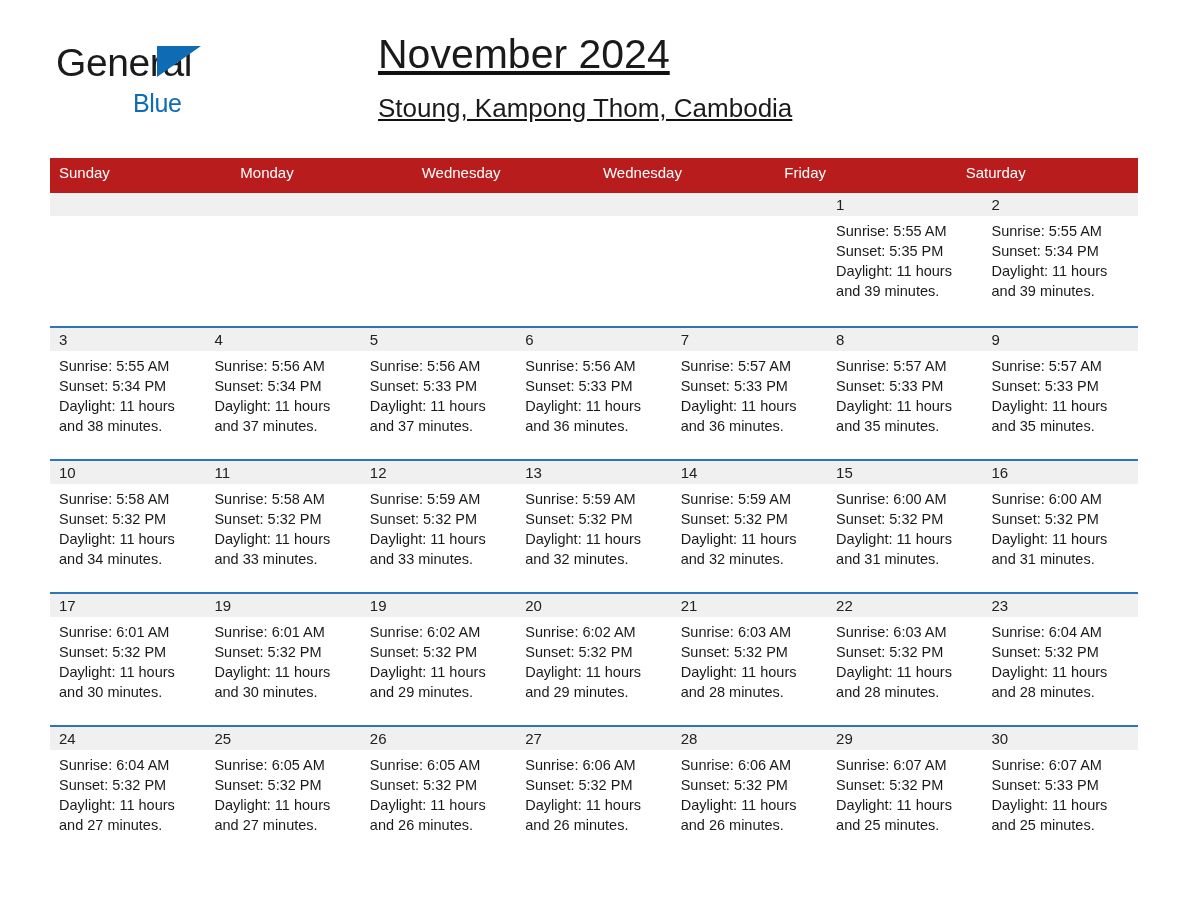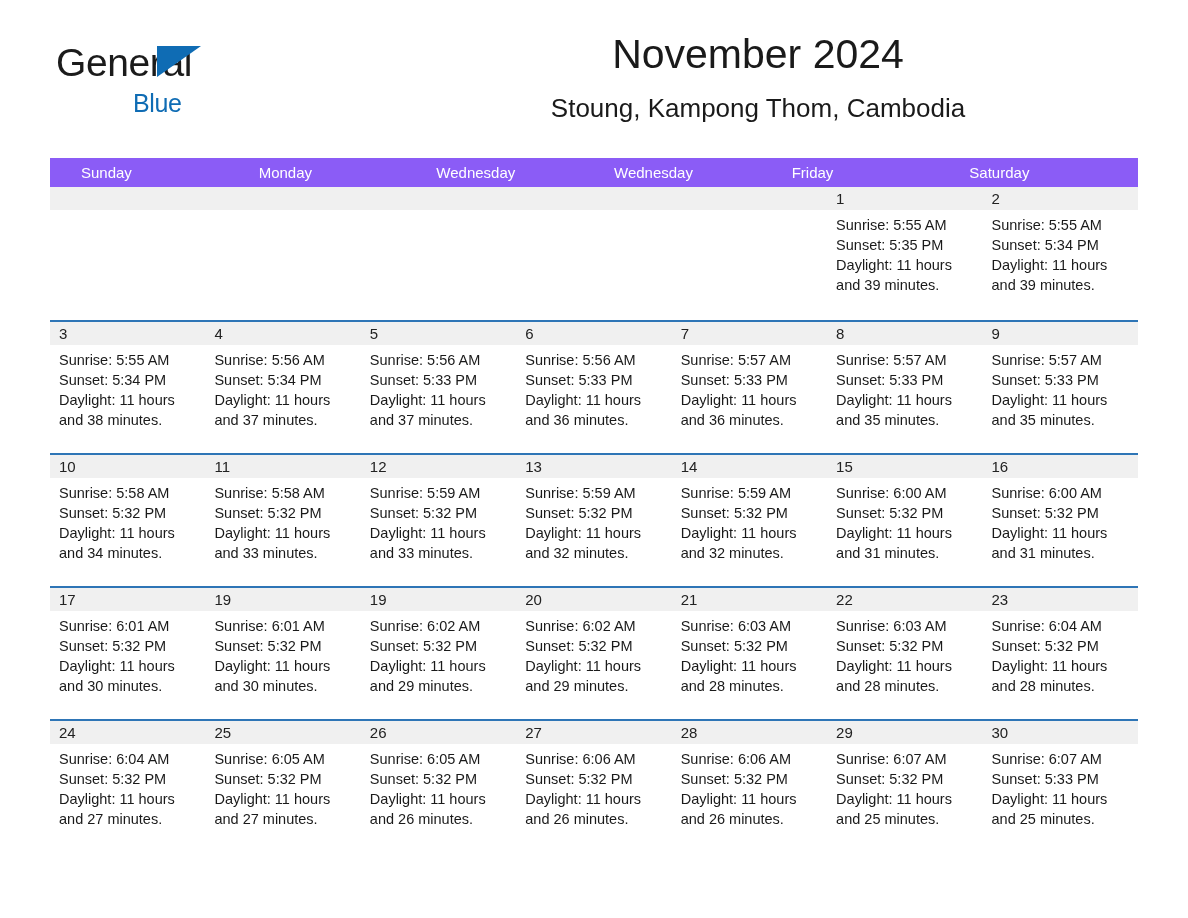--- a/index.html
+++ b/index.html
@@ -62,22 +62,23 @@
     line-height: 46px;
     color: #0f6cb4;
     letter-spacing: -0.4px;
     white-space: nowrap;
   }
 
   .titles {
     position: absolute;
     right: 0px;
     top: 0px;
-    text-align: center;
+    text-align: left;
     width: 760px;
+    text-decoration: underline;
   }
   .cal-title {
     font-size: 41px;
     line-height: 52px;
     color: #1a1a1a;
     font-weight: normal;
     white-space: nowrap;
   }
   .cal-subtitle {
     margin-top: 12px;
@@ -89,23 +90,22 @@
 
   
   .calendar {
     position: absolute;
     left: 50px;
     top: 158px;
     width: 1088px;
   }
   .weekday-row {
     display: flex;
-    background: #8b5cf6;
-    height: 29px;
-    padding-left: 22px;
+    background: #b91c1c;
+    height: 35px;
   }
   .weekday {
     flex: 1 1 0;
     min-width: 0;
     color: #ffffff;
     font-size: 15px;
     line-height: 29px;
     padding-left: 9px;
     box-sizing: border-box;
     white-space: nowrap;

